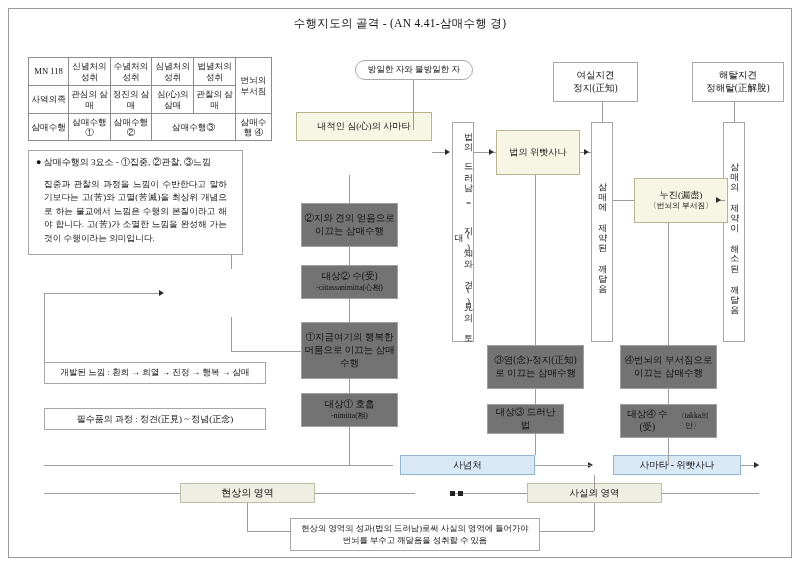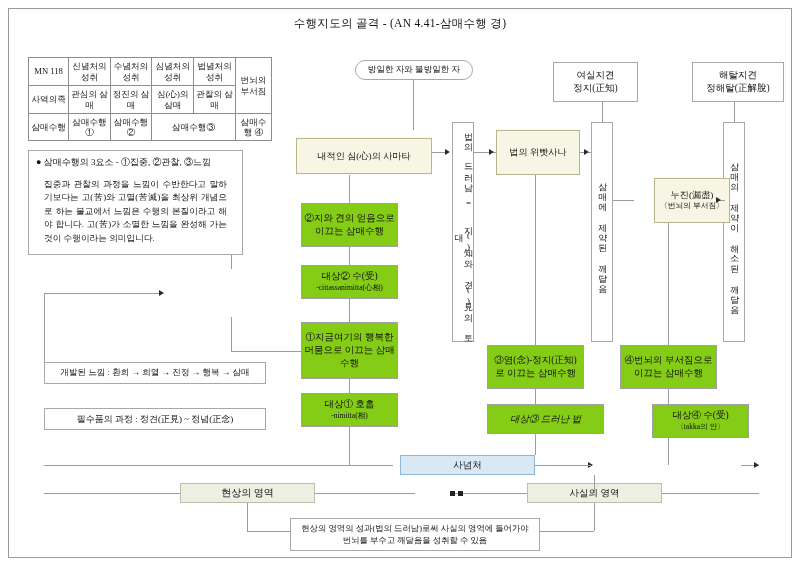--- a/index.html
+++ b/index.html
@@ -21,21 +21,21 @@
   }
   
   .box{
     position:absolute;box-sizing:border-box;
     border:1px solid #a8a8a8;
     display:flex;align-items:center;justify-content:center;
     text-align:center;line-height:1.35;font-size:9.5px;color:#111;
     background:#fff;padding:1px 2px;
   }
   .cream{background:#f7f5e3;border-color:#b9b48d;}
-  .gray{background:#84cc16;border-color:#a0a0a0;}
+  .gray{background:#737373;border-color:#a0a0a0;}
   .blue{background:#d9e8f5;border-color:#8fb6d4;}
   .khaki{background:#eeeee2;border-color:#bdbda8;}
   .plain{background:#fff;border-color:#a8a8a8;}
   .rounded{border-radius:11px;}
   .vert{
     writing-mode:vertical-rl;text-orientation:upright;
     letter-spacing:1px;line-height:1.05;
   }
   
   .tbl{position:absolute;border-collapse:collapse;}
@@ -106,60 +106,61 @@
 
   <div class="box plain" style="left:553px;top:62px;width:85px;height:40px;flex-direction:column;">
     <span>여실지견</span>
     <span>정지(正知)</span>
   </div>
   <div class="box plain" style="left:692px;top:62px;width:92px;height:40px;flex-direction:column;">
     <span>해탈지견</span>
     <span>정해탈(正解脫)</span>
   </div>
 
-  <div class="box cream b1" style="left:296px;top:138px;width:136px;height:36px;">내적인 심(心)의 사마타</div>
+  <div class="box cream b1" style="left:296px;top:112px;width:136px;height:29px;">내적인 심(心)의 사마타</div>
 
   <div class="box cream b1" style="left:496px;top:130px;width:84px;height:45px;">법의 위빳사나</div>
 
   <div class="box plain vert" style="left:452px;top:122px;width:22px;height:220px;font-size:9px;">법의 드러남 = 지(知)와 견(見)의 토대</div>
 
   <div class="box plain vert" style="left:591px;top:122px;width:22px;height:220px;font-size:9px;">삼매에 제약된 깨달음</div>
 
   <div class="box plain vert" style="left:723px;top:122px;width:22px;height:220px;font-size:9px;">삼매의 제약이 해소된 깨달음</div>
 
-  <div class="box cream" style="left:654px;top:178px;width:76px;height:45px;flex-direction:column;">
+  <div class="box cream" style="left:634px;top:178px;width:94px;height:45px;flex-direction:column;">
     <span class="b1">누진(漏盡)</span>
     <span class="small">〈번뇌의 부서짐〉</span>
   </div>
 
 
   <div class="box gray" style="left:301px;top:203px;width:97px;height:44px;">②지와 견의 얻음으로 이끄는 삼매수행</div>
   <div class="box gray" style="left:301px;top:265px;width:97px;height:34px;flex-direction:column;">
     <span>대상② 수(受)</span>
     <span class="sub">-cittassanimitta(心相)</span>
   </div>
   <div class="box gray" style="left:301px;top:322px;width:97px;height:57px;">①지금여기의 행복한 머뭄으로 이끄는 삼매수행</div>
   <div class="box gray" style="left:301px;top:393px;width:97px;height:34px;flex-direction:column;">
     <span>대상① 호흡</span>
     <span class="sub">-nimitta(相)</span>
   </div>
 
   <div class="box gray" style="left:487px;top:345px;width:97px;height:44px;">③염(念)-정지(正知)로 이끄는 삼매수행</div>
-  <div class="box gray" style="left:487px;top:404px;width:117px;height:30px;font-style:italic;">대상③ 드러난 법</div>
+  <div class="box gray" style="left:487px;top:404px;width:77px;height:30px;">대상③ 드러난 법</div>
 
   <div class="box gray" style="left:620px;top:345px;width:97px;height:44px;">④번뇌의 부서짐으로 이끄는 삼매수행</div>
-  <div class="box gray" style="left:620px;top:404px;width:97px;height:34px;flex-direction:column;margin-left:32px;">
+  <div class="box gray" style="left:620px;top:404px;width:97px;height:34px;flex-direction:row;">
     <span>대상④ 수(受)</span>
     <span class="sub">〈takka의 안〉</span>
   </div>
 
   <div class="box plain" style="left:44px;top:362px;width:222px;height:22px;font-size:8.6px;">개발된 느낌 : 환희 → 희열 → 진정 → 행복 → 삼매</div>
   <div class="box plain" style="left:44px;top:408px;width:222px;height:22px;font-size:9px;">필수품의 과정 : 정견(正見) ~ 정념(正念)</div>
 
   <div class="box blue" style="left:400px;top:455px;width:135px;height:20px;font-size:9.5px;">사념처</div>
+  <div class="box blue" style="left:613px;top:455px;width:128px;height:20px;font-size:9.5px;">사마타 - 위빳사나</div>
 
   <div class="box khaki" style="left:180px;top:483px;width:135px;height:20px;font-size:10px;">현상의 영역</div>
   <div class="box khaki" style="left:527px;top:483px;width:135px;height:20px;font-size:9.5px;">사실의 영역</div>
 
   <div class="box plain" style="left:290px;top:518px;width:250px;height:33px;flex-direction:column;font-size:8.4px;">
     <span>현상의 영역의 성과(법의 드러남)로써 사실의 영역에 들어가야</span>
     <span>번뇌를 부수고 깨달음을 성취할 수 있음</span>
   </div>
 
   <div class="ln lnv" style="left:413px;top:80px;height:50px;"></div>

